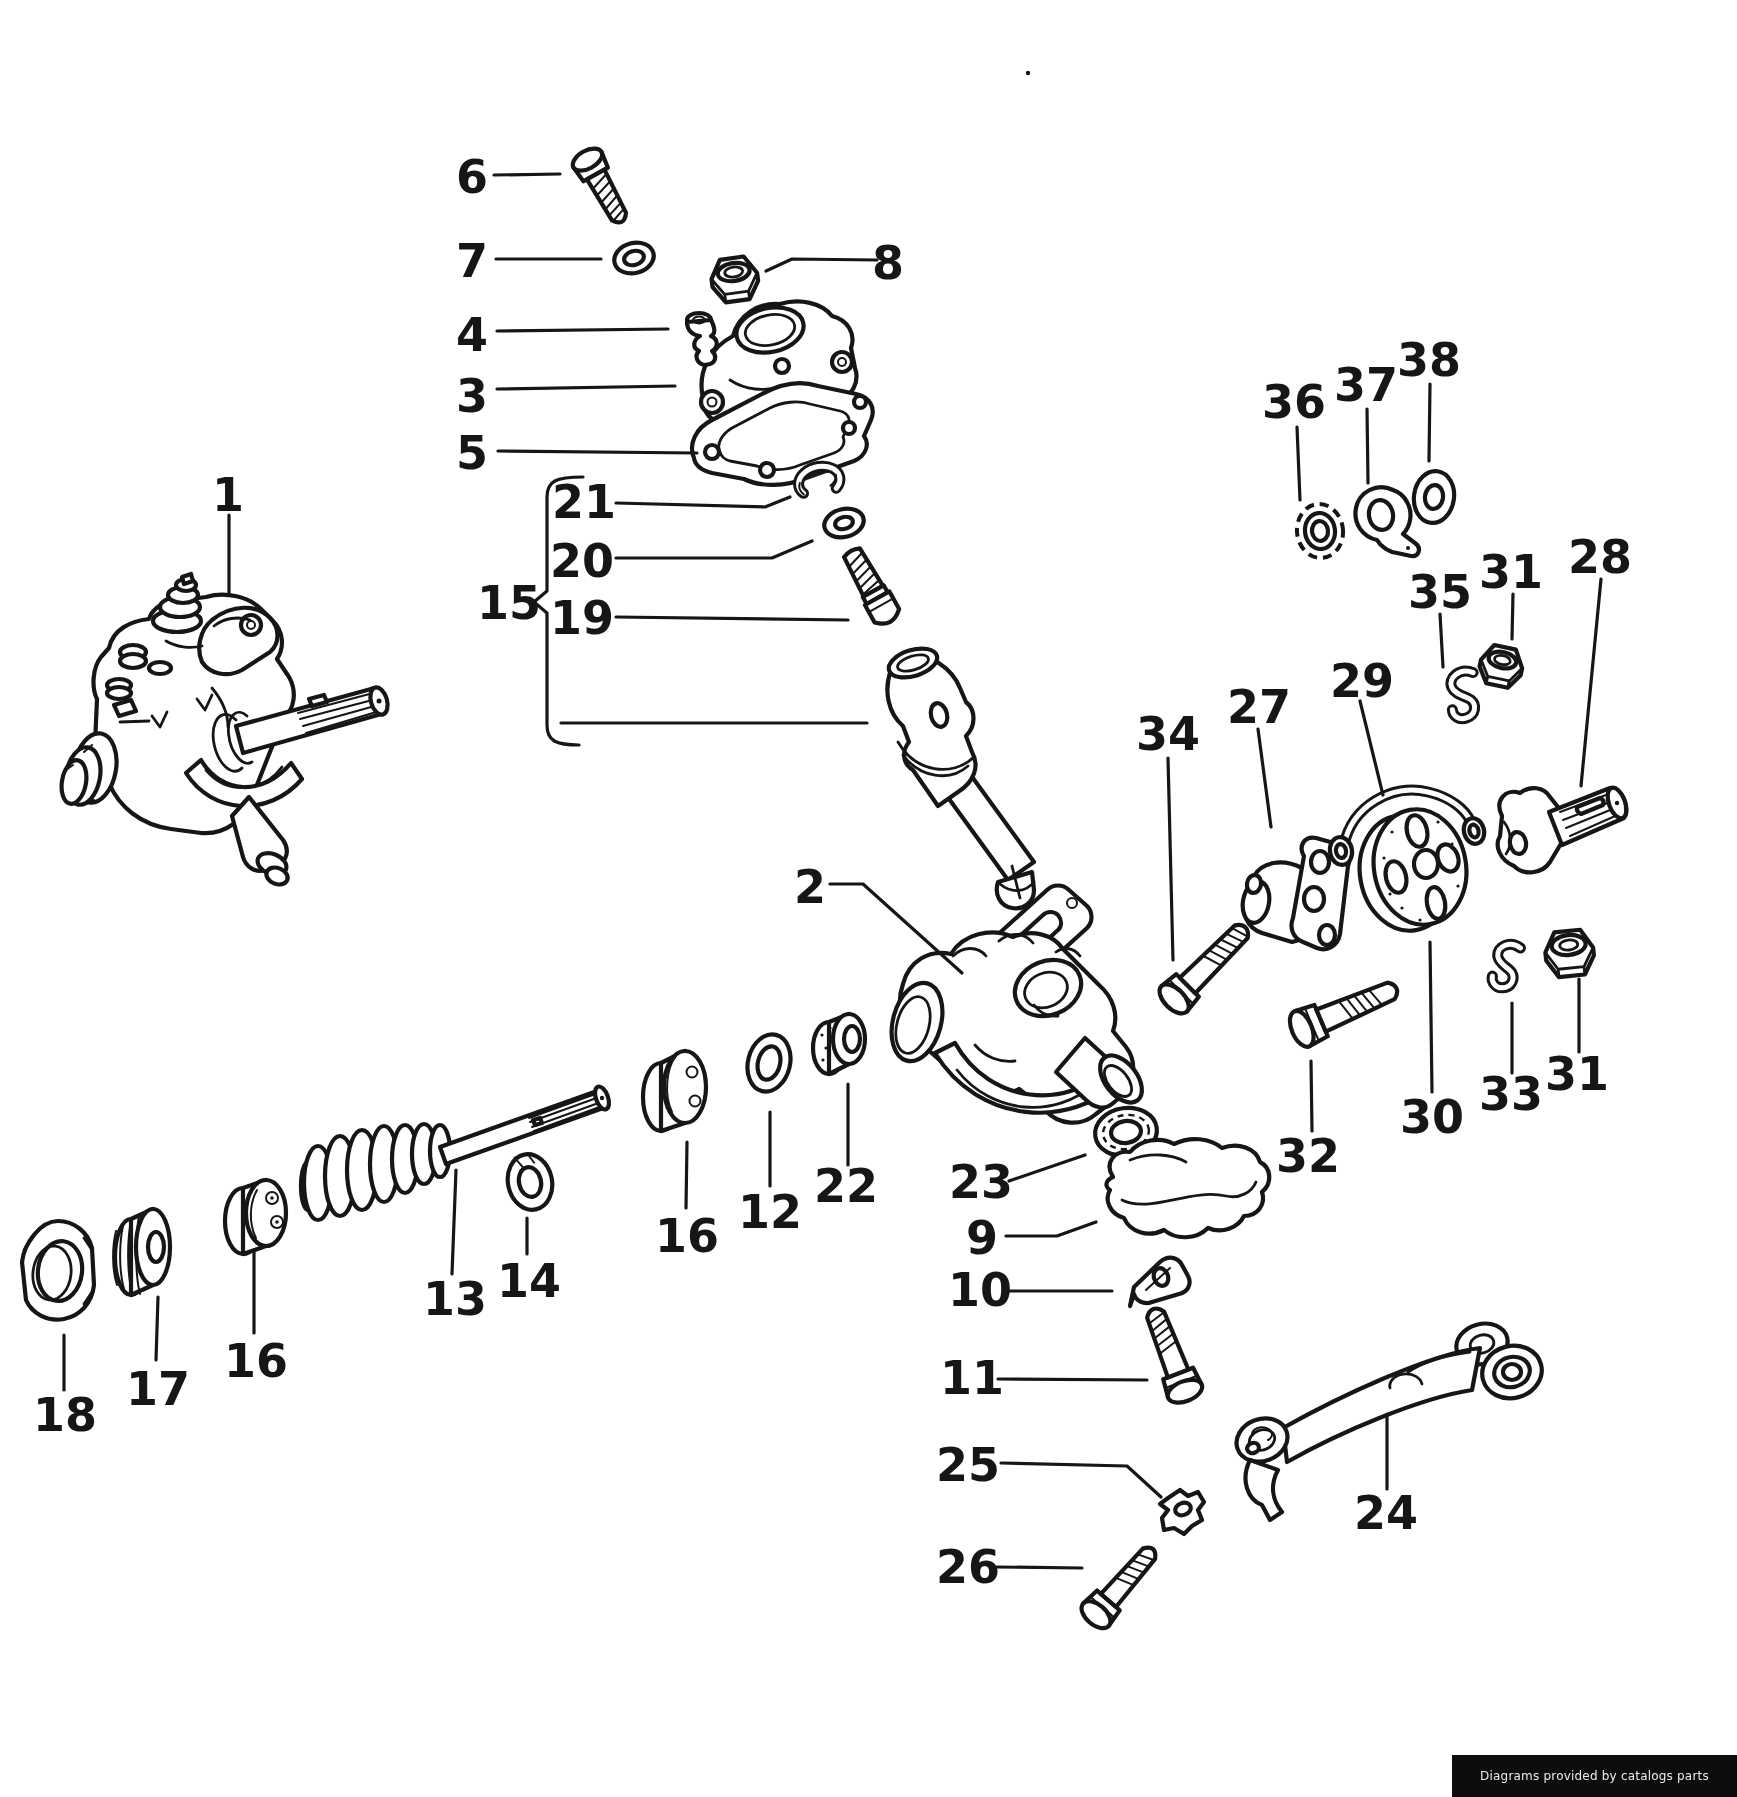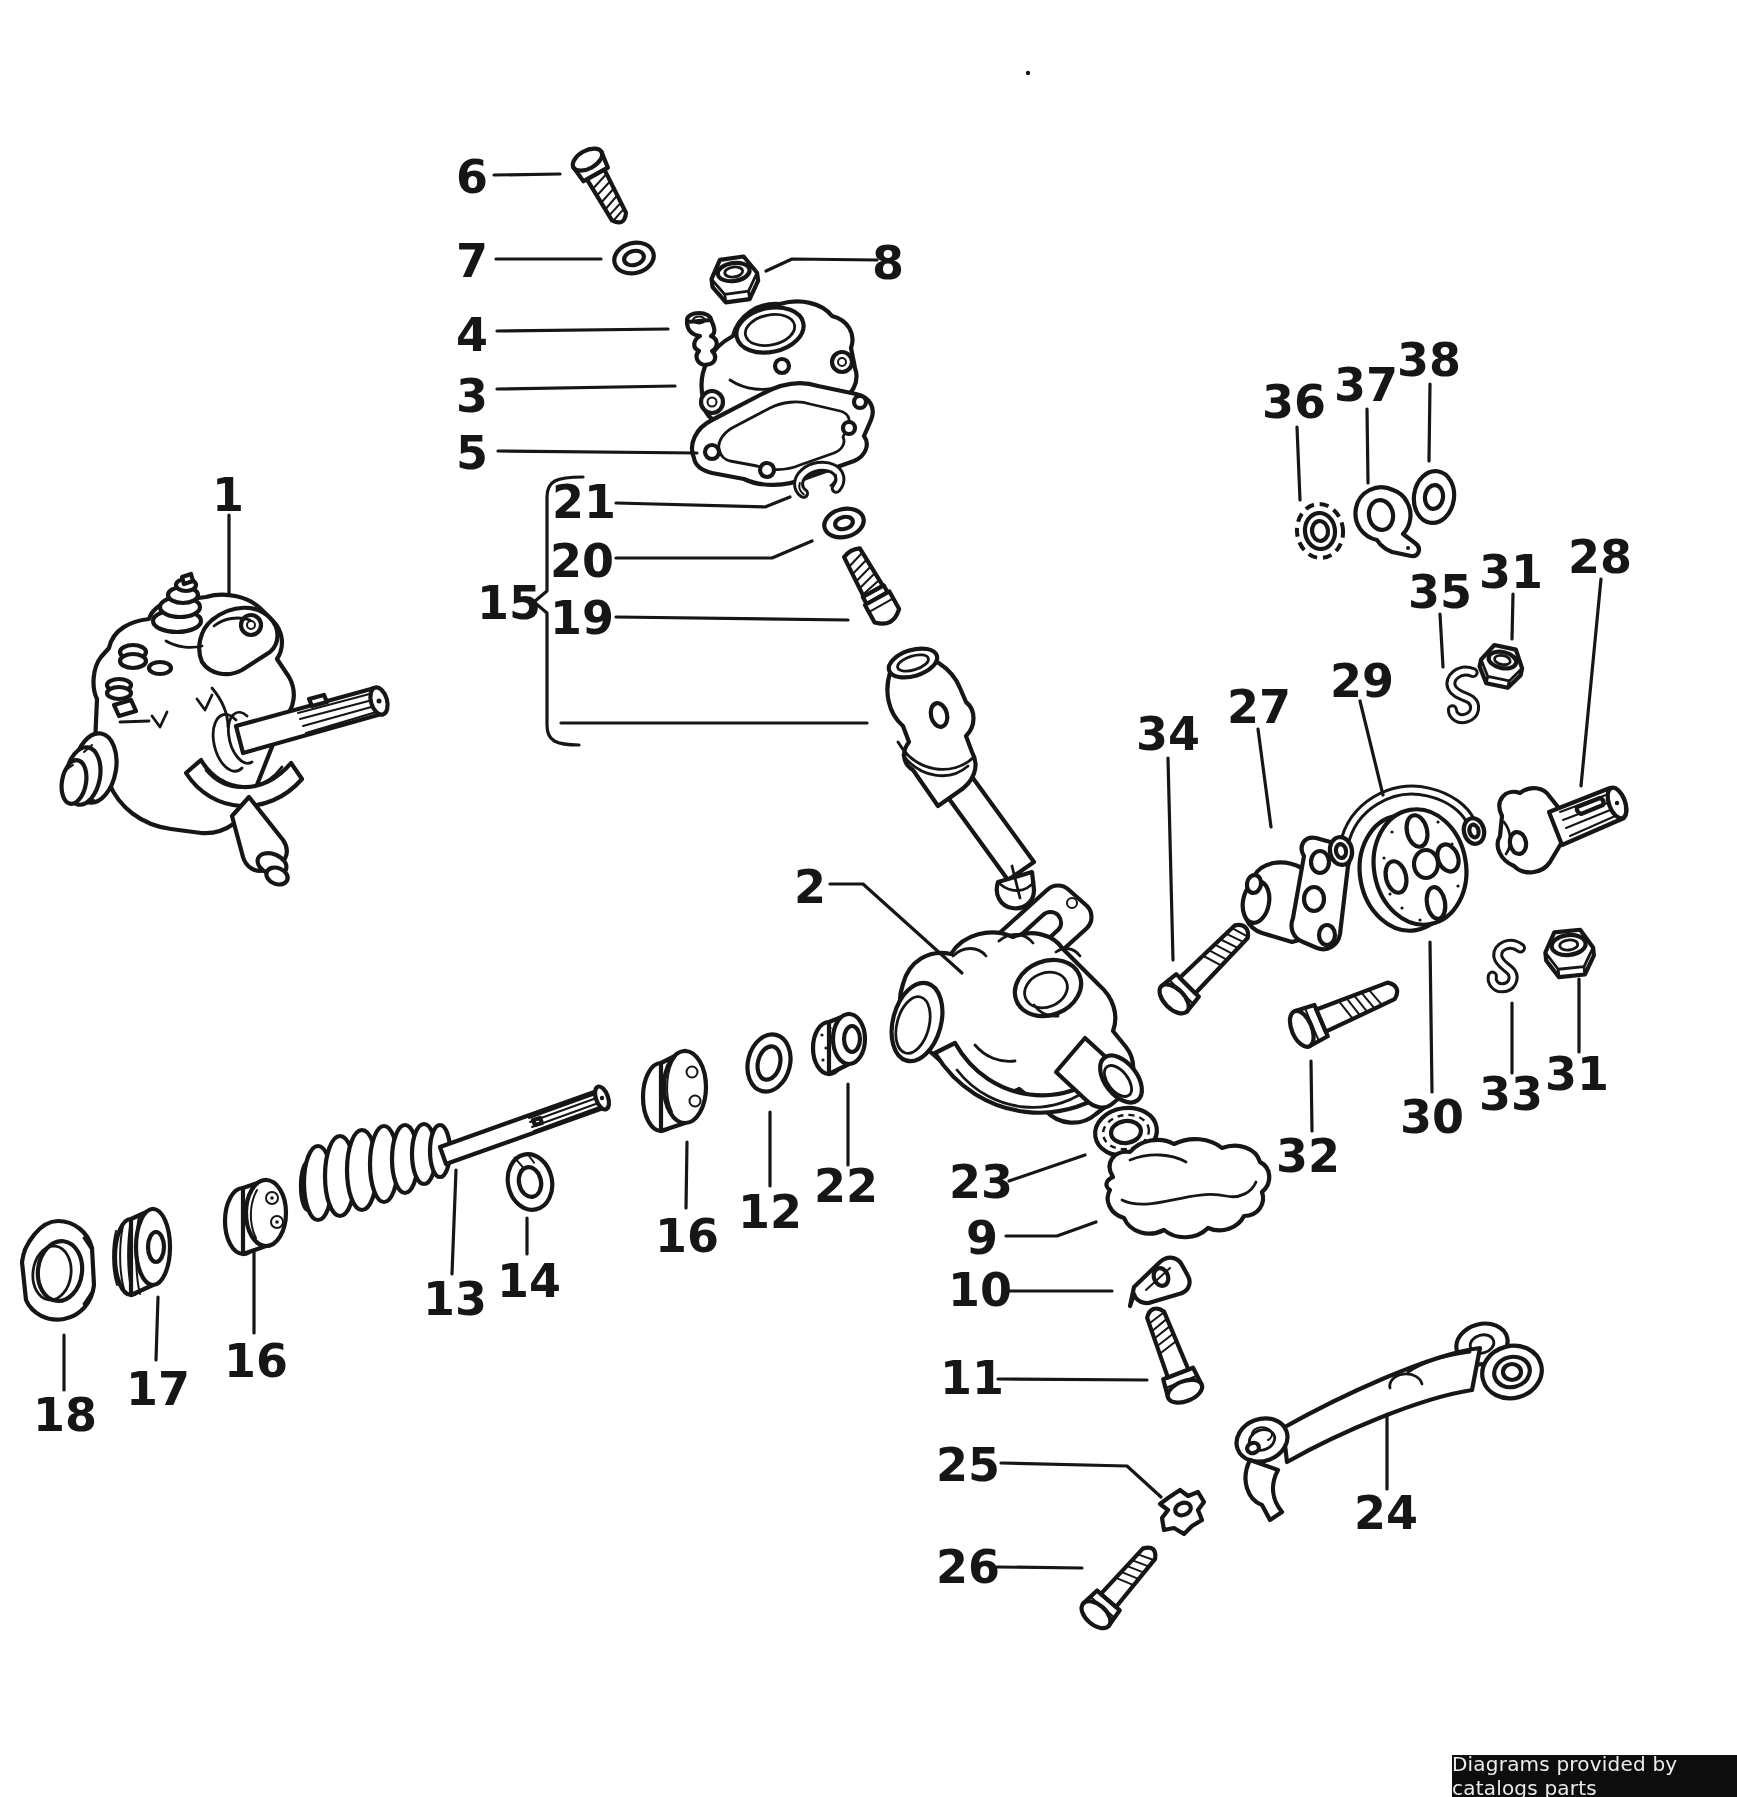--- a/index.html
+++ b/index.html
@@ -9,21 +9,21 @@
   .l{fill:none;stroke:var(--ink,#161616);stroke-width:2.8;stroke-linecap:round;stroke-linejoin:round}
   .t{stroke-width:2}
   .dot{fill:var(--ink,#161616);stroke:none}
   .sdark{fill:none;stroke:var(--ink,#161616);stroke-width:11;stroke-linecap:round;stroke-linejoin:round}
   .swhite{fill:none;stroke:#fff;stroke-width:5;stroke-linecap:round;stroke-linejoin:round}
   .serr{fill:#fff;stroke:var(--ink,#161616);stroke-width:4;stroke-dasharray:9 6}
   .dash{fill:none;stroke:var(--ink,#161616);stroke-width:2.4;stroke-dasharray:6 5}
   .leader{fill:none;stroke:var(--ink,#161616);stroke-width:3.2;stroke-linecap:round;stroke-linejoin:round}
   .lbl{font-family:"DejaVu Sans",sans-serif;font-weight:bold;font-size:46px;fill:var(--ink,#161616);text-anchor:middle}
   .watermark{position:absolute;left:1452px;top:1755px;width:285px;height:42px;background:var(--wmbg,#0d0d0d);color:#ececec;
-    display:flex;align-items:center;justify-content:center;font-size:20px;letter-spacing:.2px}
+    display:flex;align-items:center;justify-content:center;font-size:12px;letter-spacing:.2px}
 </style>
 </head>
 <body>
 
 <div class="stage">
 <svg width="1737" height="1797" viewBox="0 0 1737 1797">
 
   <g id="parts">
 
     <circle class="dot" cx="1028" cy="73" r="2.2"></circle>

